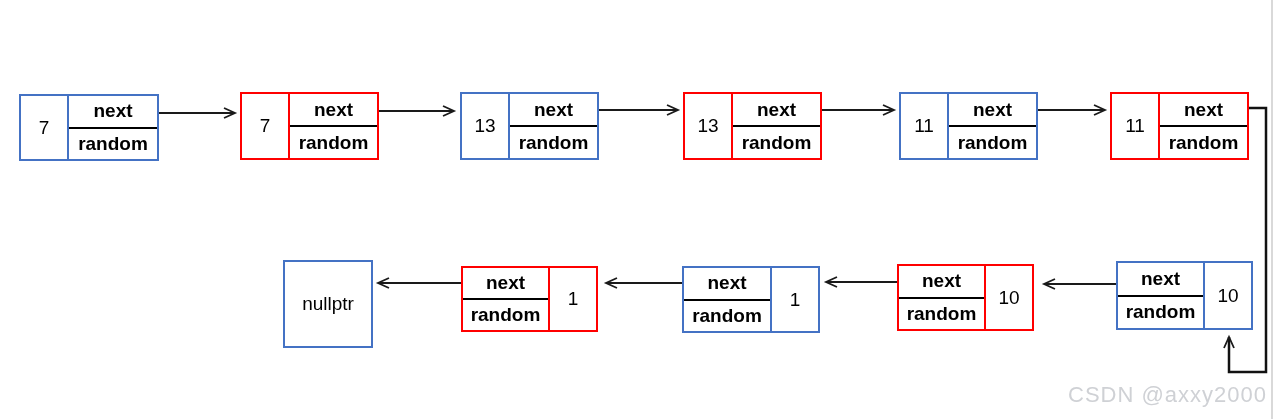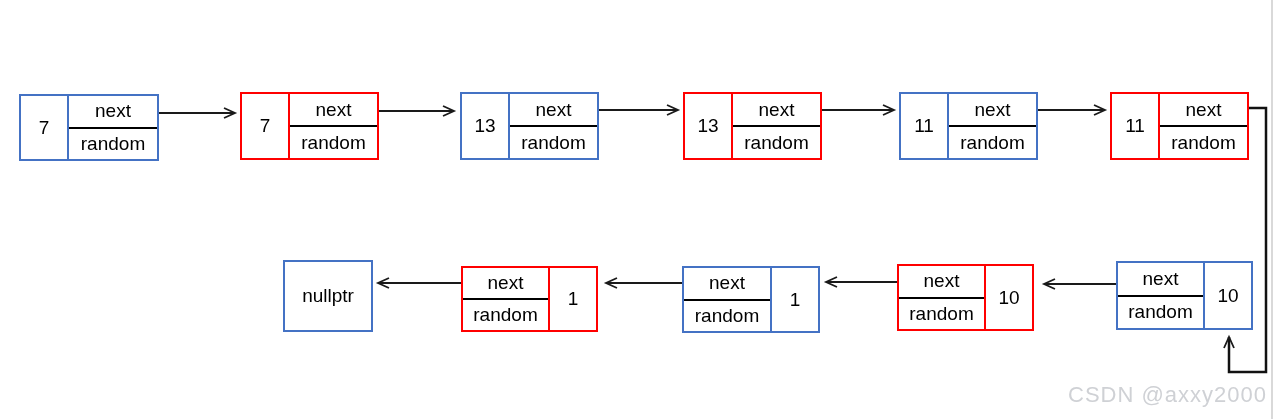--- a/index.html
+++ b/index.html
@@ -11,30 +11,30 @@
     position:absolute;width:139px;height:68px;box-sizing:border-box;
     display:flex;background:#fff;border:2px solid;font-size:19px;
   }
   .node .val{
     width:48px;display:flex;align-items:center;justify-content:center;
     box-sizing:border-box;font-size:19px;
   }
   .node .cols{flex:1;display:flex;flex-direction:column;min-width:0;}
   .node .cols .cell{
     flex:1;display:flex;align-items:center;justify-content:center;
-    box-sizing:border-box;white-space:nowrap;
+    box-sizing:border-box;white-space:nowrap;font-weight:bold;
   }
   .node.toprow .val{border-right:2px solid;}
   .node.toprow .cols .cell.next{border-bottom:2px solid;}
   .node.botrow .val{border-left:2px solid;}
   .node.botrow .cols .cell.next{border-bottom:2px solid;}
   .node.blue, .node.blue .val, .node.blue .cols .cell{border-color:#4472c4;}
   .node.red,  .node.red  .val, .node.red  .cols .cell{border-color:#ff0000;}
   .nullbox{
-    position:absolute;left:283px;top:260px;width:90px;height:72px;box-sizing:border-box;
+    position:absolute;left:283px;top:260px;width:90px;height:88px;box-sizing:border-box;
     border:2px solid #4472c4;background:#fff;display:flex;align-items:center;justify-content:center;
     font-size:19px;
   }
   .watermark{
     position:absolute;right:10px;top:382px;font-size:22px;color:#cfd1d5;
     letter-spacing:1px;text-shadow:1px 1px 0 #ffffff;margin-left:40px;
   }
   svg.overlay{position:absolute;left:0;top:0;width:1277px;height:419px;pointer-events:none;}
 </style>
 </head>

